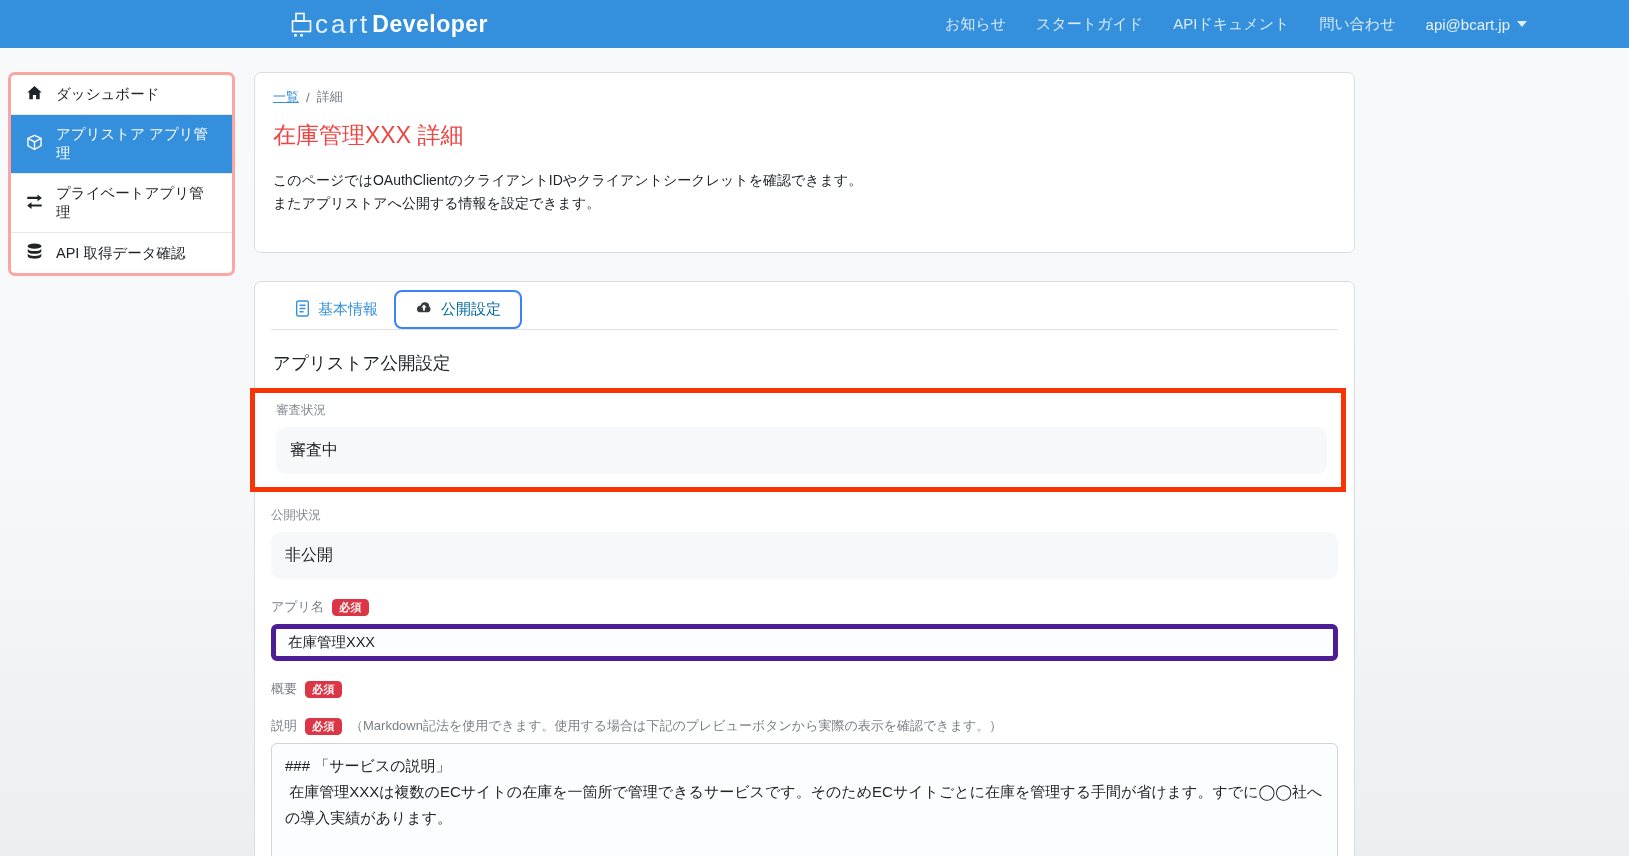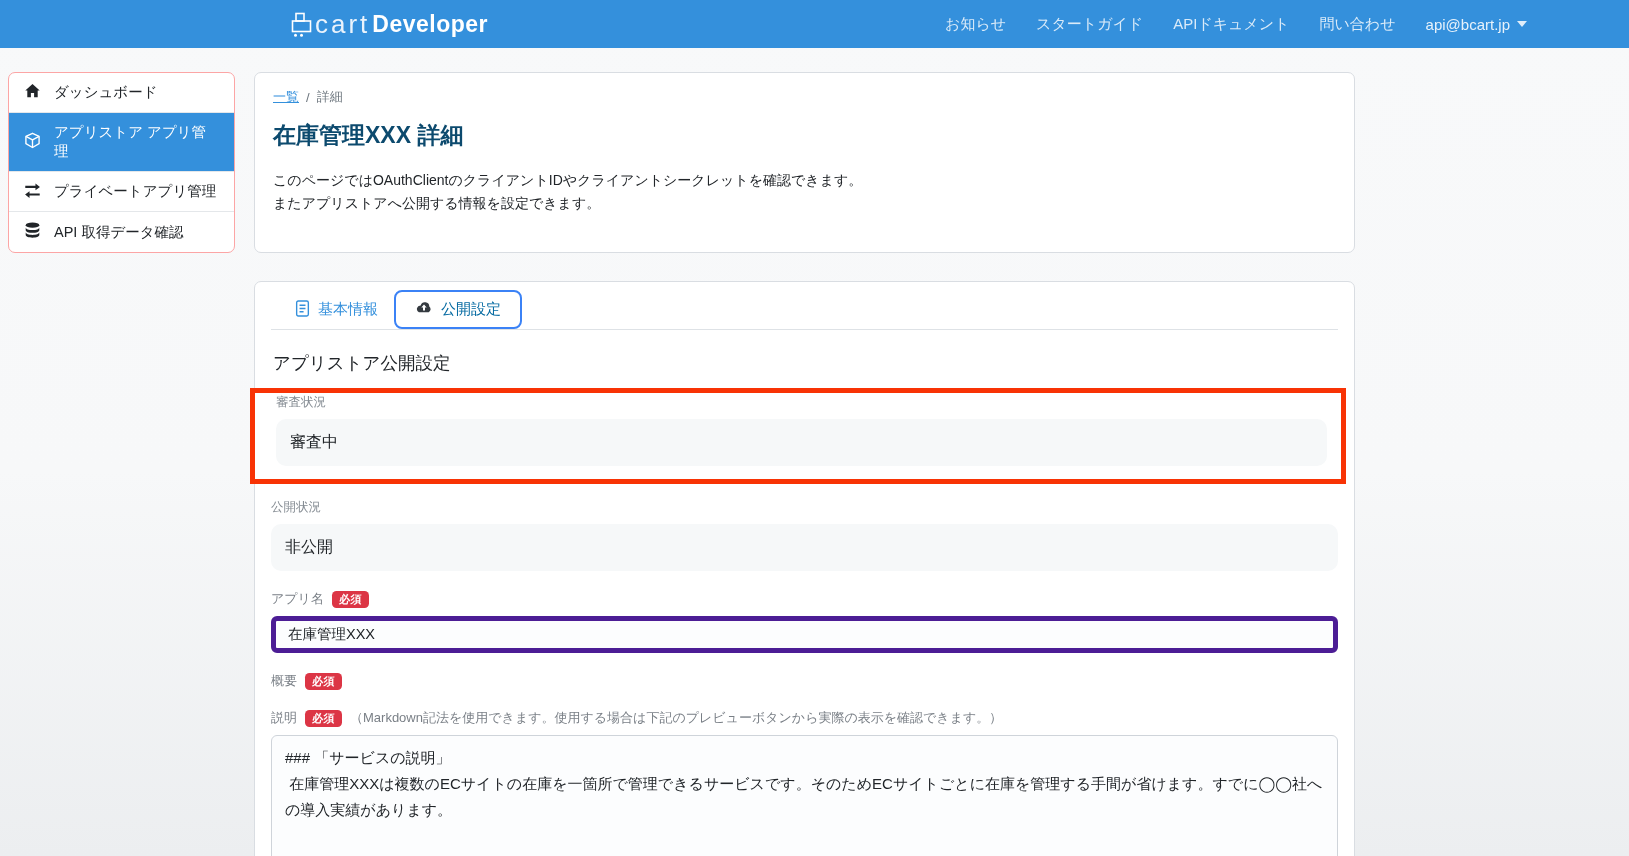--- a/index.html
+++ b/index.html
@@ -21,21 +21,21 @@
   .brand-cart { color:#eaf3fc; font-size:26px; font-weight:300; letter-spacing:3px; line-height:1; }
   .brand-dev  { color:#ffffff; font-size:23px; font-weight:700; letter-spacing:.5px; line-height:1; margin-left:2px; }
   .header-nav { position:absolute; right:102px; top:0; height:48px; display:flex; align-items:center; gap:30px; }
   .header-link { color:rgba(255,255,255,.82); font-size:15px; text-decoration:none; cursor:pointer; white-space:nowrap; }
   .header-account { color:rgba(255,255,255,.88); font-size:15px; display:flex; align-items:center; gap:7px; cursor:pointer; }
   .caret { width:0; height:0; border-left:5px solid transparent; border-right:5px solid transparent; border-top:6px solid rgba(255,255,255,.85); }
 
   
   .sidebar {
     position:absolute; left:8px; top:72px; width:227px;
-    background:#fff; border:1px solid #fca5a5; border-radius:7px; overflow:hidden;
+    background:#fff; border:3px solid #fca5a5; border-radius:7px; overflow:hidden;
   }
   .side-item {
     display:flex; align-items:center; gap:13px;
     padding:10px 15px; font-size:14.5px; color:#212529; cursor:pointer;
     border-top:1px solid #e4e7ea;
   }
   .side-item:first-child { border-top:none; }
   .side-item svg { flex:none; }
   .side-item.active { background:#3490dc; color:#fff; }
 
@@ -43,21 +43,21 @@
   .card {
     position:absolute; left:254px; width:1101px;
     background:#fff; border:1px solid #d9dde2; border-radius:7px;
   }
   .card-head { top:72px; height:181px; padding:15px 18px; }
   .card-main { top:281px; height:600px; padding:0 16px; }
 
   
   .breadcrumb { font-size:13px; color:#6c757d; display:flex; gap:7px; align-items:center; }
   .breadcrumb .bc-link { color:#3490dc; text-decoration:underline; cursor:pointer; }
-  .page-title { margin-top:14px; font-size:23px; font-weight:700; color:#0c4a6e; }
+  .page-title { margin-top:14px; font-size:23px; font-weight:400; color:#ef4444; }
   .page-desc  { margin-top:18px; font-size:14px; line-height:23px; color:#212529; }
 
   
   .tabs { display:flex; align-items:stretch; margin-top:8px; border-bottom:1px solid #dee2e6; padding-left:8px; }
   .tab { display:flex; align-items:center; gap:8px; padding:0 16px; font-size:15px; cursor:pointer; height:39px; }
   .tab.basic { color:#3490dc; }
   .tab.active {
     color:#0369a1; background:#fff;
     border:2px solid #3b82f6; border-radius:8px; margin-bottom:-1px; padding:0 19px;
   }
@@ -67,21 +67,21 @@
   
   .field { margin-top:15px; }
   .field-label { font-size:12.5px; color:#858c93; }
   .readonly-box {
     margin-top:8px; height:47px; border-radius:10px; background:#f6f8f9;
     display:flex; align-items:center; padding:0 14px; font-size:16px; color:#212529;
   }
   .highlight-red {
     border:5px solid #f83305;
     margin:13px -8px 0 -21px;
-    padding:1px 14px 13px 21px;
+    padding:9px 14px 13px 21px;
   }
   .label-row { display:flex; align-items:center; gap:8px; font-size:13px; color:#797f86; }
   .badge-required {
     background:#dc3545; color:#fff; font-size:11px; font-weight:700;
     padding:3px 7px; border-radius:4.5px; line-height:1; letter-spacing:.5px;
   }
   .label-note { font-size:13px; color:#797f86; }
   .text-input {
     margin-top:8px; width:100%; height:37px;
     border:5px solid #4c1d95; border-radius:6px; background:#fcfdfe;

